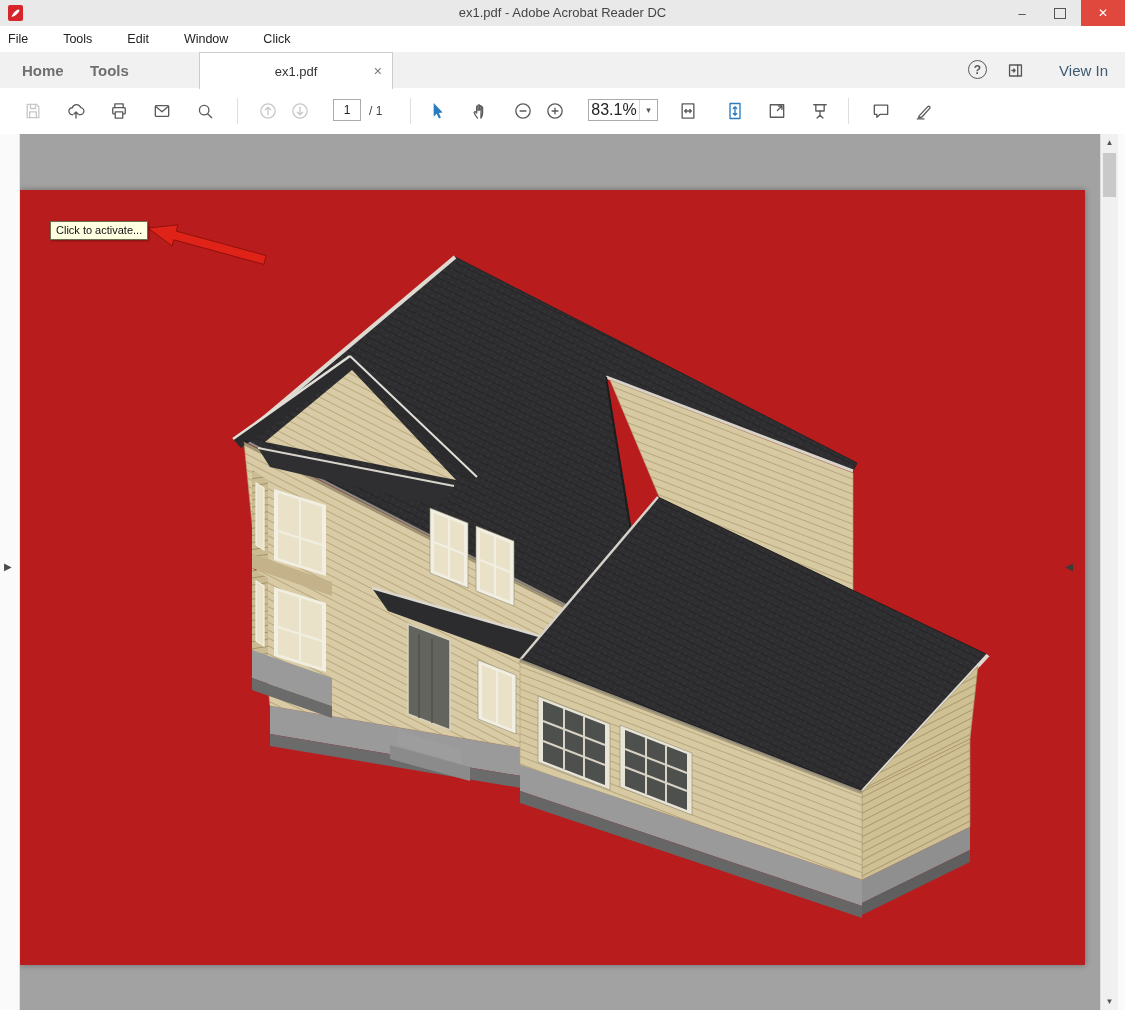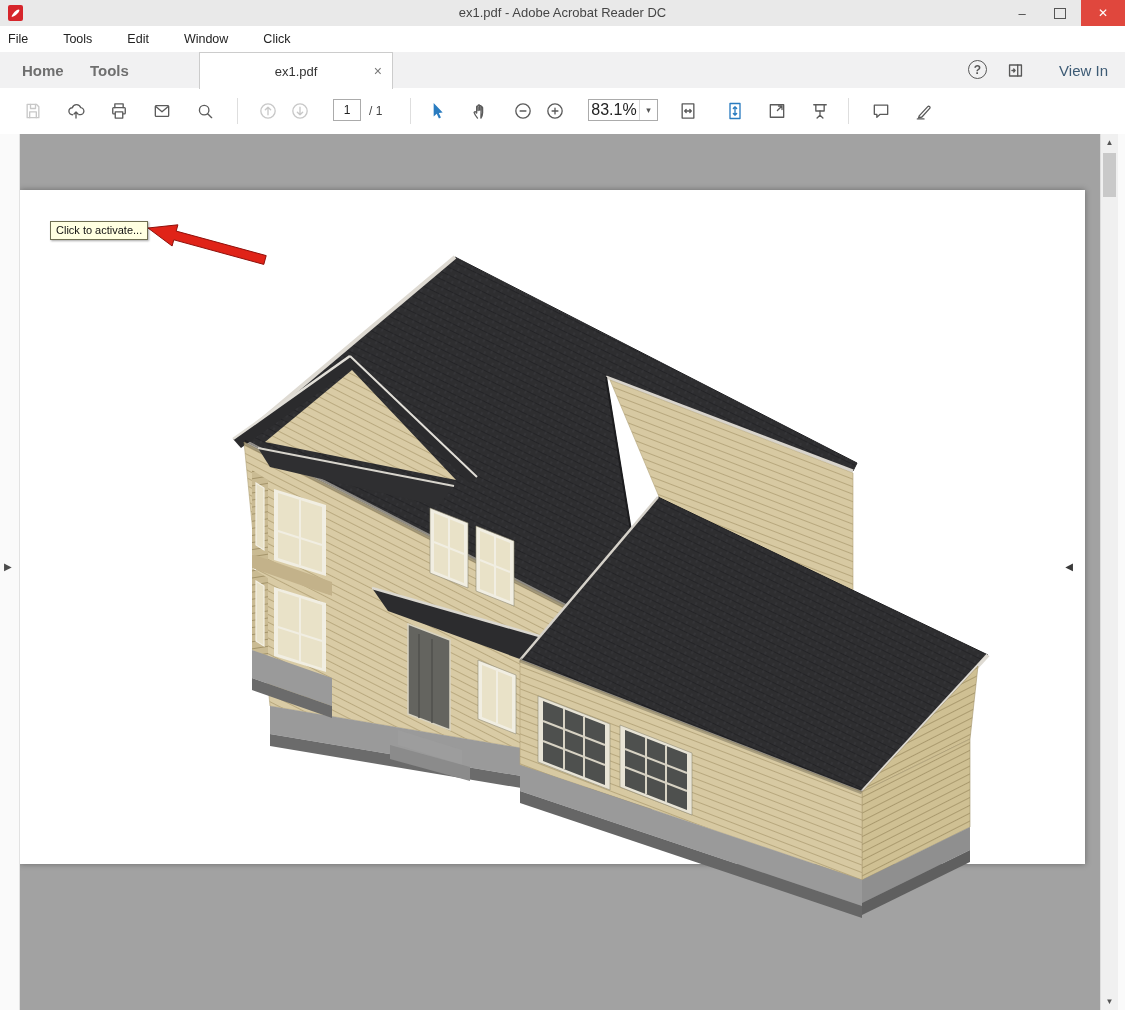--- a/index.html
+++ b/index.html
@@ -52,21 +52,21 @@
   .zoom-box{position:absolute;left:588px;top:11px;width:70px;height:22px;border:1px solid #ababab;
             box-sizing:border-box;display:flex;align-items:stretch;background:#fff;}
   .zoom-value{flex:1;display:flex;align-items:center;justify-content:center;font-size:16px;color:#222;}
   .zoom-caret{width:17px;display:flex;align-items:center;justify-content:center;font-size:9px;color:#555;border-left:1px solid #d7d7d7;}
 
   
   .docarea{position:absolute;top:134px;left:0;right:0;bottom:0;background:#a2a2a2;}
   .navstrip{position:absolute;left:0;top:0;bottom:0;width:20px;background:#fafafa;border-right:1px solid #e2e2e2;box-sizing:border-box;}
   .nav-toggle{position:absolute;left:4px;top:428px;font-size:10px;color:#4c4c4c;line-height:10px;}
   .canvas{position:absolute;left:20px;right:25px;top:0;bottom:0;background:#a2a2a2;overflow:hidden;}
-  .page{position:absolute;left:0;top:56px;width:1065px;height:674px;background:#ffffff;box-shadow:0 0 6px rgba(0,0,0,.35);text-decoration:underline;}
+  .page{position:absolute;left:0;top:56px;width:1065px;height:775px;background:#b91c1c;box-shadow:0 0 6px rgba(0,0,0,.35);text-decoration:underline;}
   .page svg{position:absolute;left:0;top:0;}
   .tooltip{position:absolute;left:30px;top:31px;background:#ffffe1;border:1px solid #6e6e51;
            font-size:11px;color:#111;padding:2px 5px 3px 5px;white-space:nowrap;z-index:3;
            box-shadow:1px 1px 2px rgba(0,0,0,.35);}
   .tools-toggle{position:absolute;right:27px;top:428px;font-size:10px;color:#3a3a3a;line-height:10px;z-index:4;}
   .scroll{position:absolute;right:7px;top:0;bottom:0;width:18px;background:#f0f0f0;border-left:1px solid #dddddd;box-sizing:border-box;}
   .scroll-up,.scroll-down{position:absolute;left:0;right:0;height:17px;display:flex;align-items:center;justify-content:center;
            font-size:8px;color:#555;}
   .scroll-up{top:0;} .scroll-down{bottom:0;}
   .scroll-thumb{position:absolute;top:19px;left:2px;right:2px;height:44px;background:#c9c9c9;}

